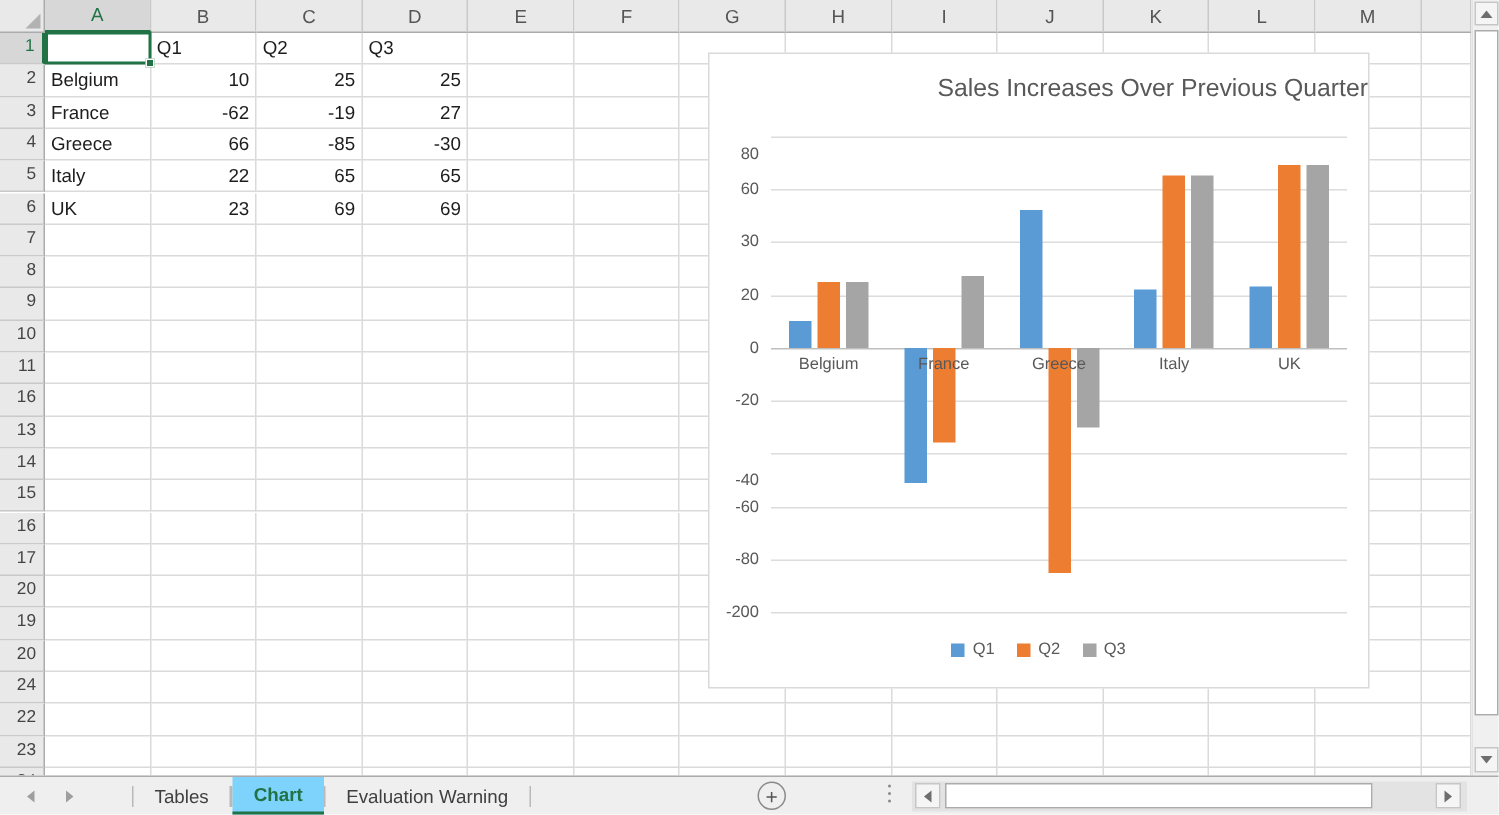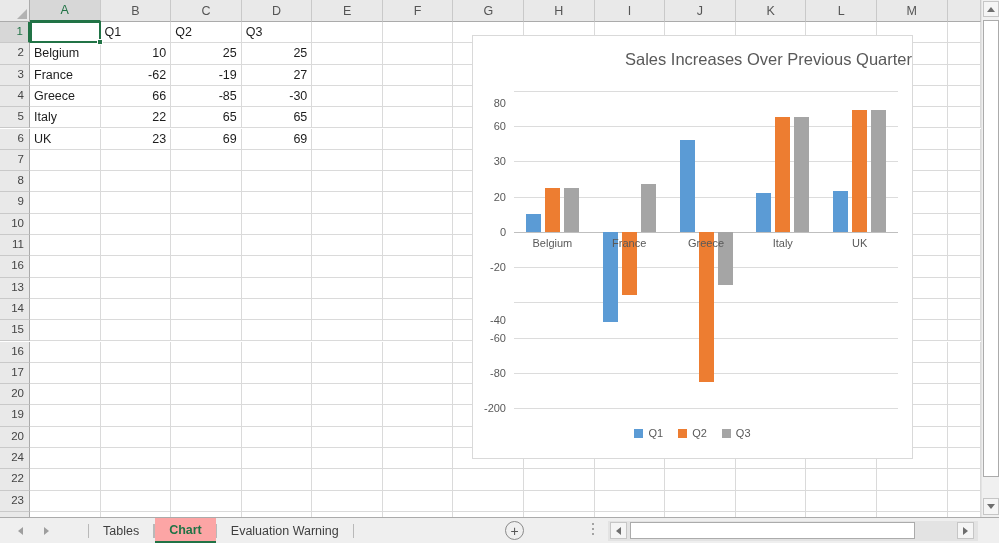--- a/index.html
+++ b/index.html
@@ -46,21 +46,21 @@
   #vscroll-up { left:1px; top:1px; width:16px; height:16px; }
   #vscroll-thumb { position:absolute; left:1px; top:20px; width:16px; height:457px; background:#fff; border:1px solid #ABABAB; }
   #vscroll-down { left:1px; top:498px; width:16px; height:17px; }
   
   #bottombar { position:absolute; left:0; top:517px; width:999px; height:26px; background:#EFEFEF; border-top:1px solid #ABABAB; }
   #nav-left, #nav-right { position:absolute; top:6px; width:14px; height:14px; display:flex; align-items:center; justify-content:center; }
   #nav-left { left:13px; } #nav-right { left:39px; }
   #tabstrip { position:absolute; left:88px; top:0; height:25px; display:flex; align-items:stretch; }
   .tab-divider { width:1px; height:14px; background:#B9B9B9; align-self:center; }
   .sheet-tab { padding:0 14px; display:flex; align-items:center; font-size:12.5px; color:#3f3f3f; cursor:default; }
-  .sheet-tab.active { background:#fca5a5; color:#217346; font-weight:bold; border-bottom:2px solid #217346; }
+  .sheet-tab.active { background:#7dd3fc; color:#217346; font-weight:bold; border-bottom:2px solid #217346; }
   #add-sheet { position:absolute; left:505px; top:3px; width:19px; height:19px; border:1px solid #8A8A8A; border-radius:50%;
     display:flex; align-items:center; justify-content:center; font-size:14px; color:#555; line-height:1; }
   #grip-dots { position:absolute; left:592px; top:5px; display:flex; flex-direction:column; gap:3px; }
   .grip-dot { width:2px; height:2px; background:#8a8a8a; border-radius:50%; }
   #hscroll { position:absolute; left:608px; top:3px; width:370px; height:20px; background:#E3E3E3; }
   #hscroll-left { left:2px; top:1px; width:17px; height:17px; }
   #hscroll-thumb { position:absolute; left:22px; top:1px; width:285px; height:17px; background:#fff; border:1px solid #ABABAB; }
   #hscroll-right { left:349px; top:1px; width:17px; height:17px; }
   
   .tri-up    { width:0;height:0;border-left:4px solid transparent;border-right:4px solid transparent;border-bottom:5px solid #6E6E6E; }

